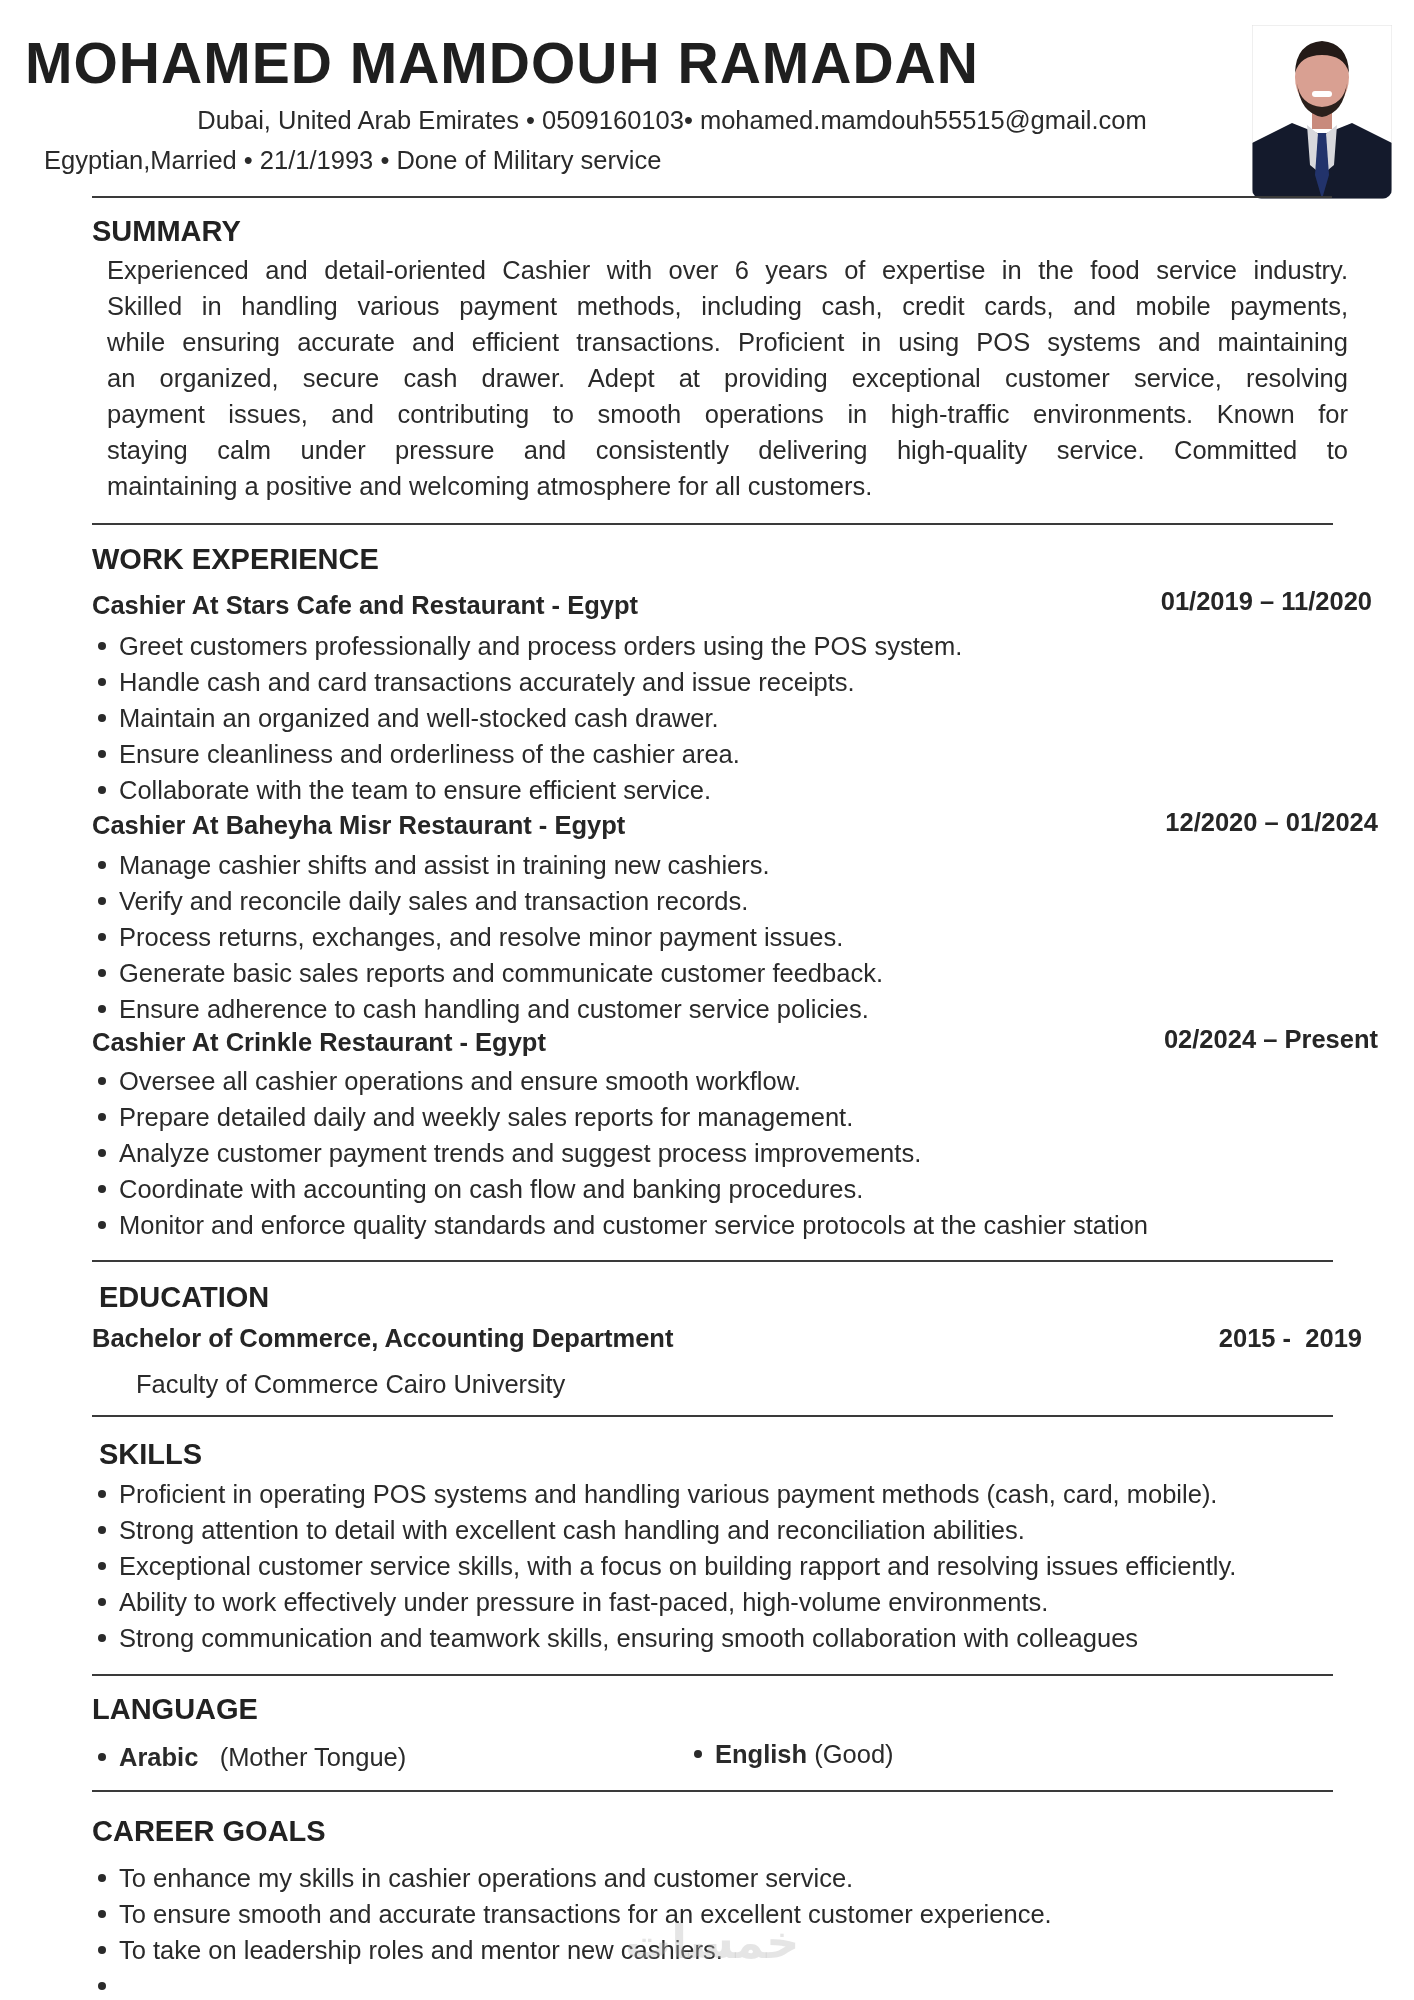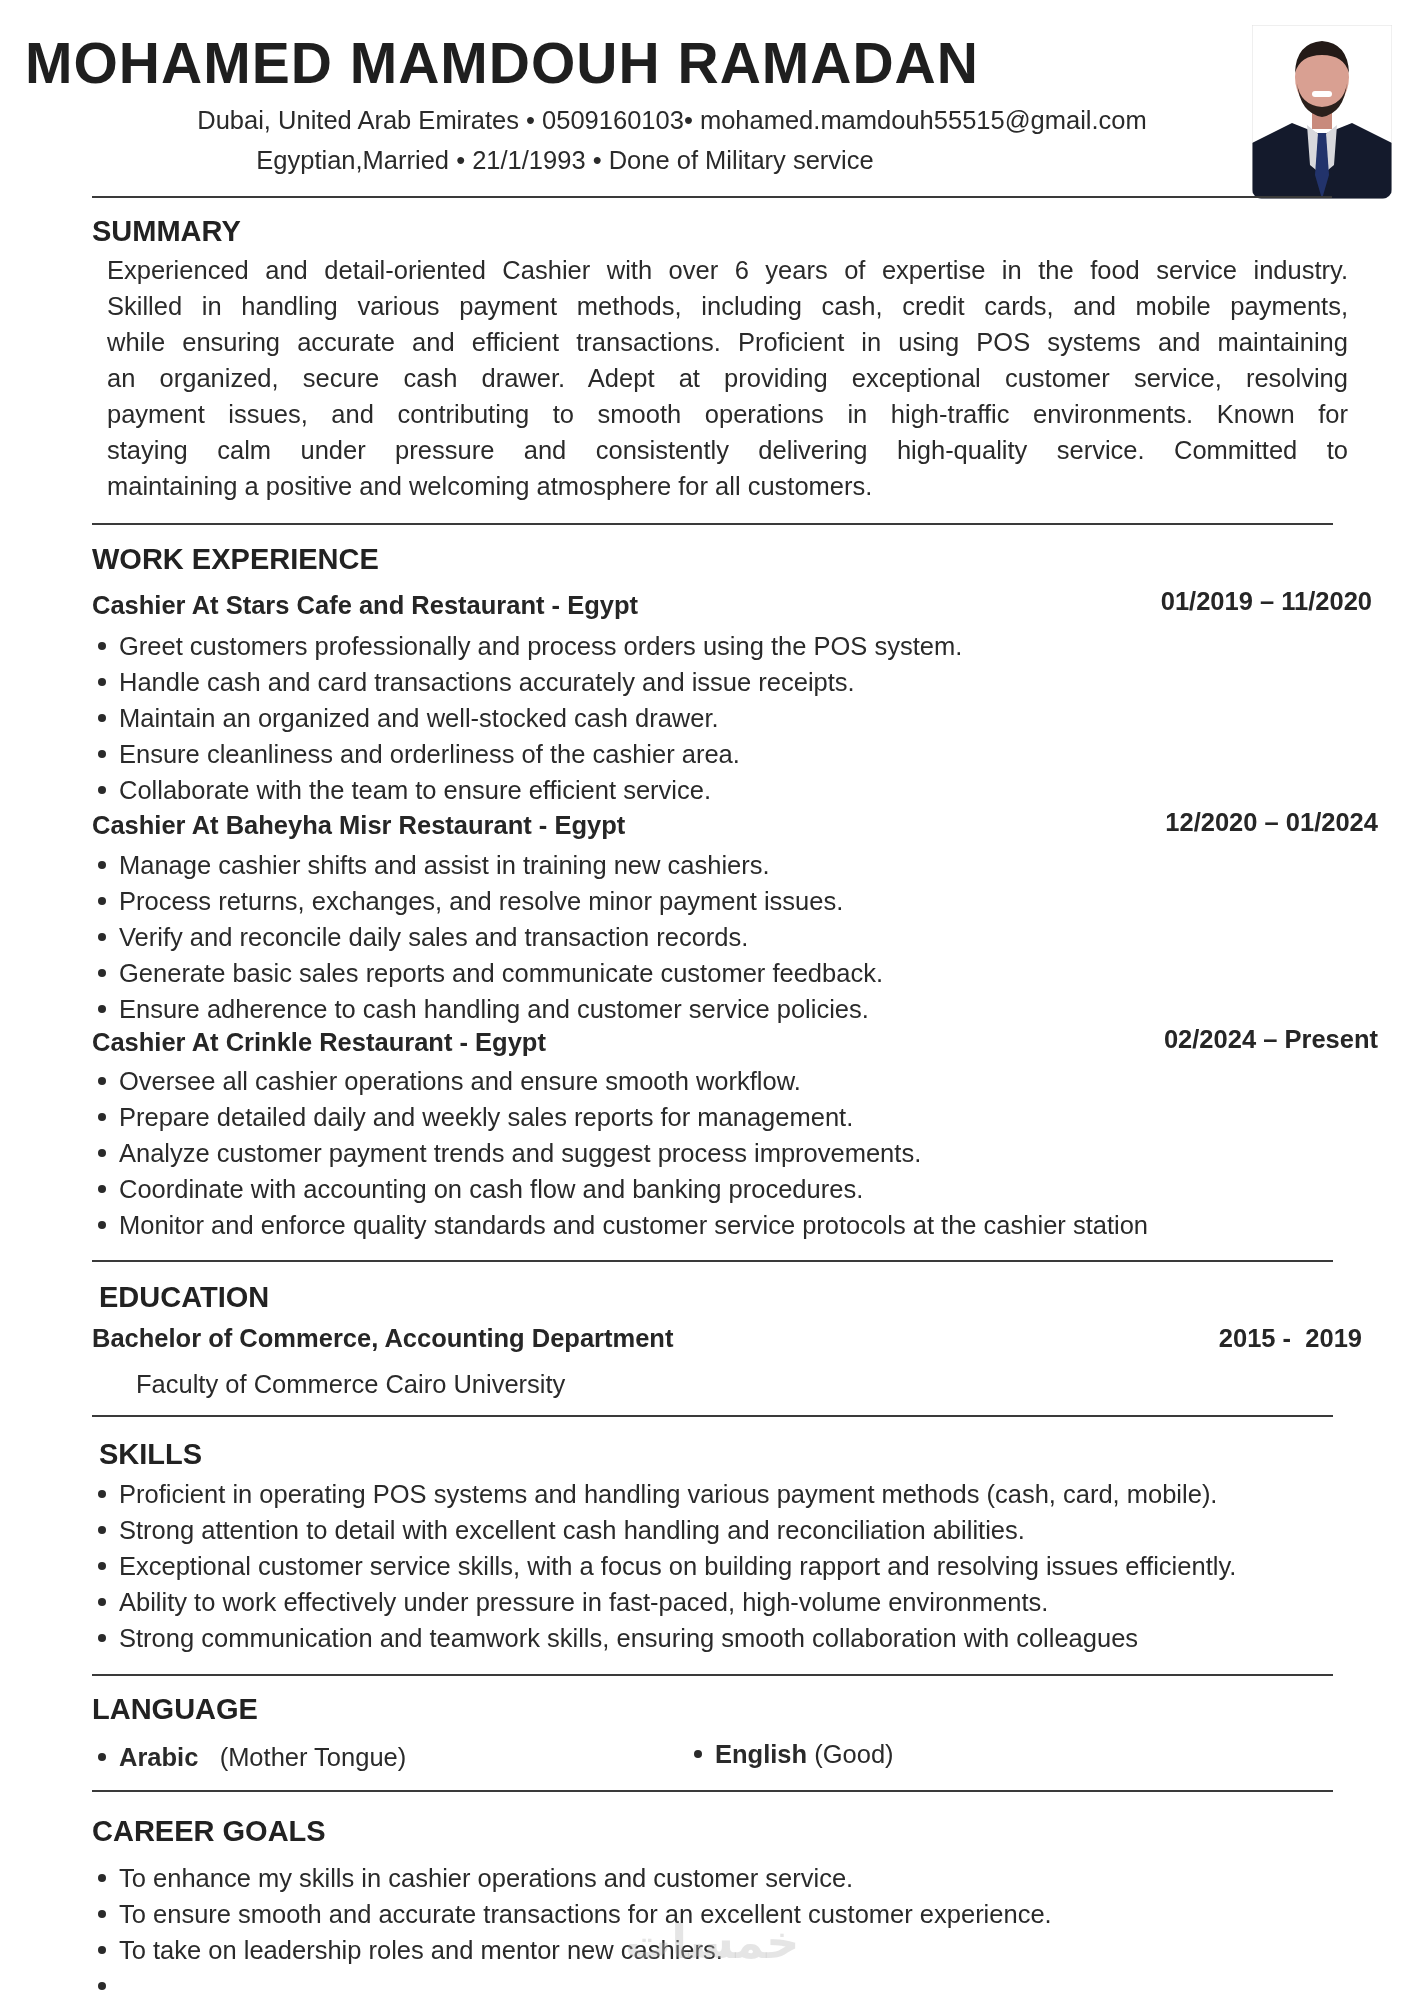--- a/index.html
+++ b/index.html
@@ -16,21 +16,21 @@
   .bul { font-size:25.5px; color:#2a2a2a; }
   .bul .dot { display:inline-block; width:8px; height:8px; border-radius:50%; background:#2a2a2a; vertical-align:middle; margin-right:13px; position:relative; top:-2px; }
   .photo { position:absolute; left:1252px; top:25px; width:140px; height:174px; border-radius:0 0 10px 10px; overflow:hidden; background:#ffffff; }
   .watermark { position:absolute; left:625px; top:1915px; font-size:46px; color:rgba(180,180,180,0.35); font-weight:700; }
 </style>
 </head>
 <body>
 
 <div class="abs name" style="left:0; width:1118px; text-align:center; padding-right:114px; box-sizing:border-box; top:28px; line-height:70px;">MOHAMED MAMDOUH RAMADAN</div>
 <div class="abs contact" style="left:0; width:1414px; text-align:center; padding-right:114px; box-sizing:border-box; top:104px; line-height:32px;">Dubai, United Arab Emirates • 0509160103• mohamed.mamdouh55515@gmail.com</div>
-<div class="abs contact" style="left:0; width:1200px; text-align:center; padding-right:114px; box-sizing:border-box; top:144px; line-height:32px;">Egyptian,Married • 21/1/1993 • Done of Military service</div>
+<div class="abs contact" style="left:0; width:1200px; padding-right:114px; box-sizing:border-box; top:144px; line-height:32px;">Egyptian,Married • 21/1/1993 • Done of Military service</div>
 
 <div class="photo">
   <svg width="140" height="174" viewBox="0 0 140 174">
     <rect x="0" y="0" width="140" height="174" fill="#ffffff"></rect>
     <path d="M0 118 L40 98 L70 110 L100 98 L140 118 L140 174 L0 174 Z" fill="#141a2c"></path>
     <path d="M55 100 L70 112 L85 100 L82 140 L70 150 L58 140 Z" fill="#d8d8dc"></path>
     <path d="M66 108 L74 108 L77 150 L70 174 L63 150 Z" fill="#22336b"></path>
     <rect x="60" y="80" width="20" height="24" fill="#c88a7c"></rect>
     <ellipse cx="70" cy="52" rx="27" ry="34" fill="#d9a092"></ellipse>
     <path d="M43 48 Q44 18 70 16 Q96 18 97 48 Q92 30 70 30 Q48 30 43 48 Z" fill="#231a17"></path>
@@ -64,22 +64,22 @@
   <div class="bul"><span class="dot"></span><span>Handle cash and card transactions accurately and issue receipts.</span></div>
   <div class="bul"><span class="dot"></span><span>Maintain an organized and well-stocked cash drawer.</span></div>
   <div class="bul"><span class="dot"></span><span>Ensure cleanliness and orderliness of the cashier area.</span></div>
   <div class="bul"><span class="dot"></span><span>Collaborate with the team to ensure efficient service.</span></div>
 </div>
 
 <div class="abs job" style="left:92px; top:810px; line-height:30px;">Cashier At Baheyha Misr Restaurant - Egypt</div>
 <div class="abs date" style="right:36px; top:807px; line-height:30px;">12/2020 – 01/2024</div>
 <div class="abs" style="left:98px; top:847px; line-height:36px;">
   <div class="bul"><span class="dot"></span><span>Manage cashier shifts and assist in training new cashiers.</span></div>
+  <div class="bul"><span class="dot"></span><span>Verify and reconcile daily sales and transaction records.</span></div>
   <div class="bul"><span class="dot"></span><span>Process returns, exchanges, and resolve minor payment issues.</span></div>
-  <div class="bul"><span class="dot"></span><span>Verify and reconcile daily sales and transaction records.</span></div>
   <div class="bul"><span class="dot"></span><span>Generate basic sales reports and communicate customer feedback.</span></div>
   <div class="bul"><span class="dot"></span><span>Ensure adherence to cash handling and customer service policies.</span></div>
 </div>
 
 <div class="abs job" style="left:92px; top:1027px; line-height:30px;">Cashier At Crinkle Restaurant - Egypt</div>
 <div class="abs date" style="right:36px; top:1024px; line-height:30px;">02/2024 – Present</div>
 <div class="abs" style="left:98px; top:1063px; line-height:36px;">
   <div class="bul"><span class="dot"></span><span>Oversee all cashier operations and ensure smooth workflow.</span></div>
   <div class="bul"><span class="dot"></span><span>Prepare detailed daily and weekly sales reports for management.</span></div>
   <div class="bul"><span class="dot"></span><span>Analyze customer payment trends and suggest process improvements.</span></div>

